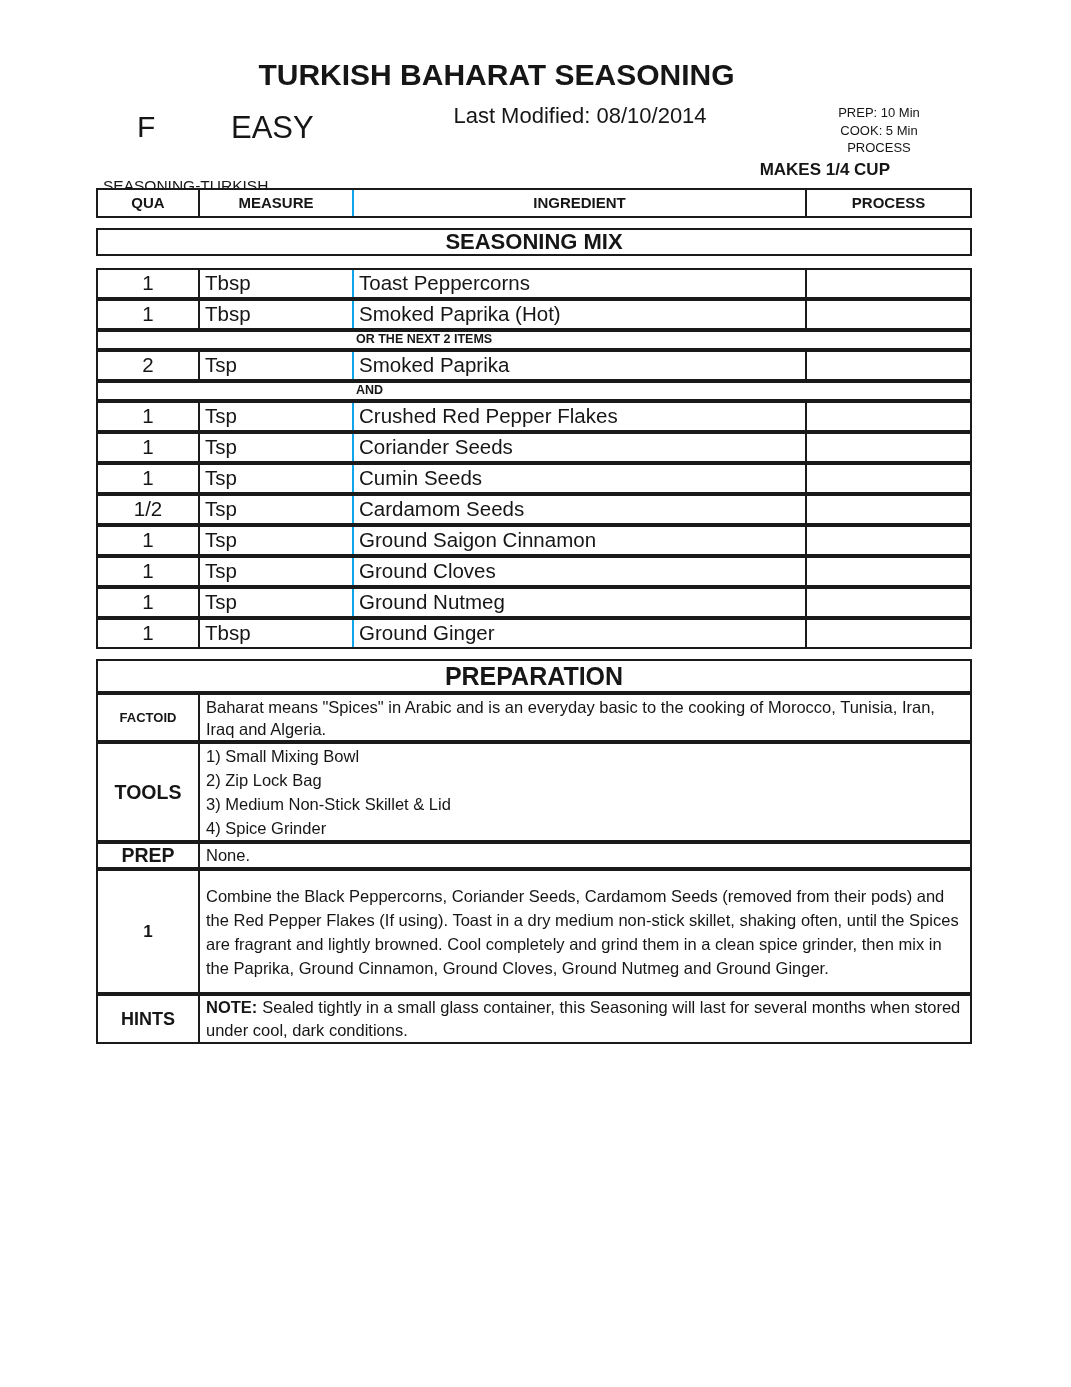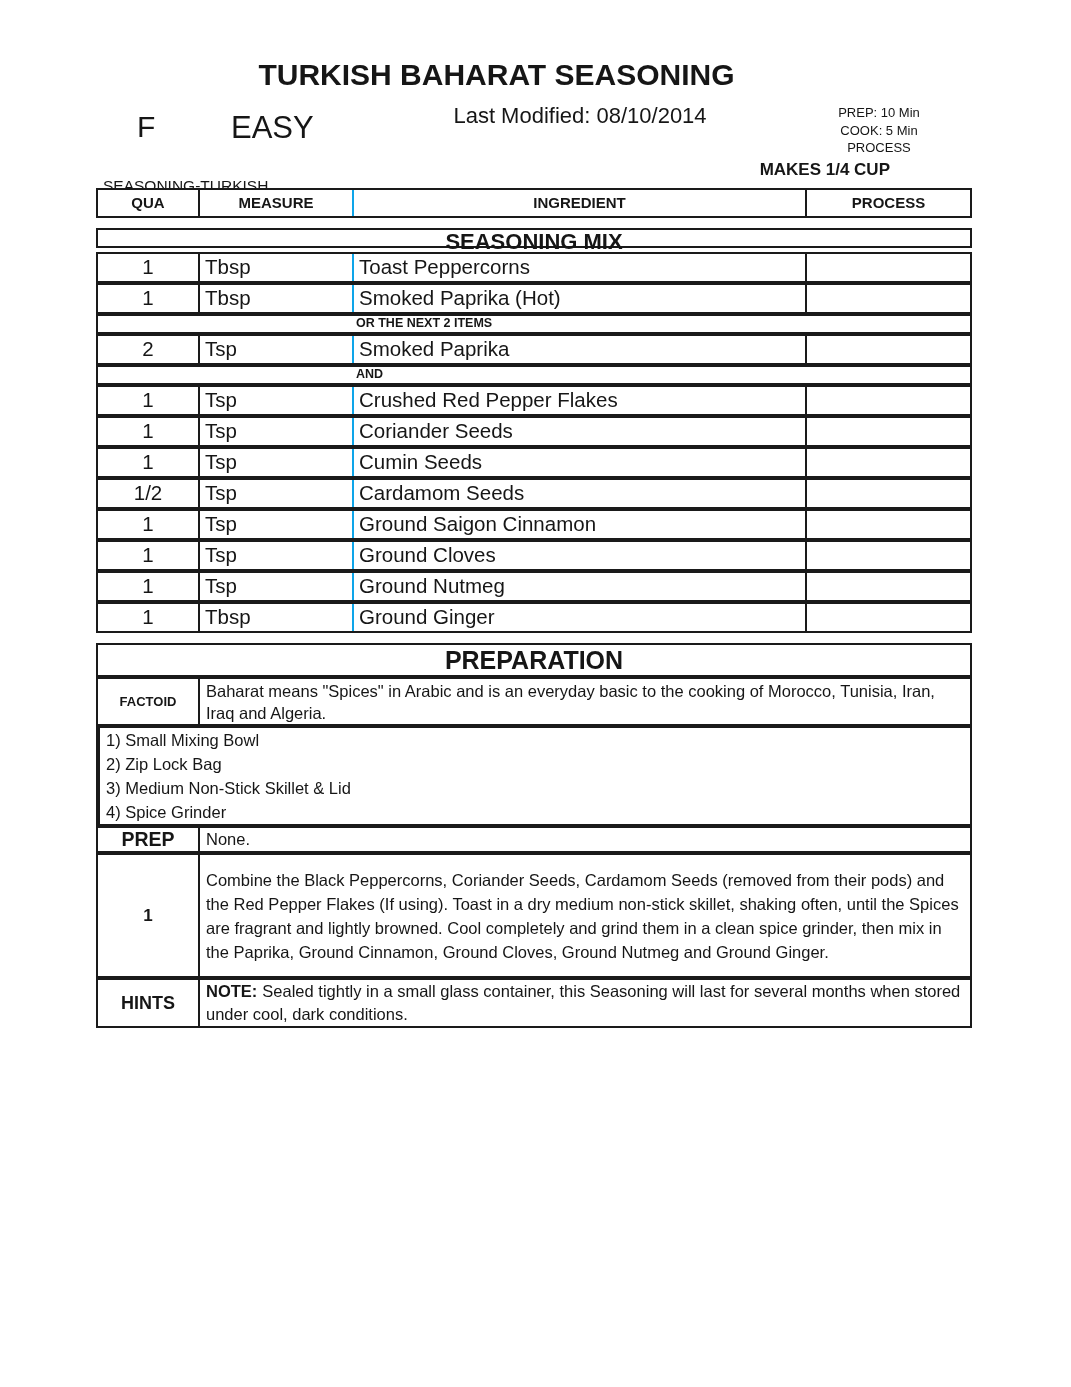--- a/index.html
+++ b/index.html
@@ -41,21 +41,21 @@
   .r-head { height:30px; margin-bottom:10px; }
   .r-head .cell {
     font-weight:bold; font-size:15px; line-height:26px; text-align:center;
   }
   .c-qua  { width:100px; }
   .c-measure { width:154px; border-left:2px solid #1a1a1a; }
   .c-ing  { width:453px; border-left:2px solid #0ea5e9; }
   .c-proc { flex:1; border-left:2px solid #1a1a1a; }
 
   .band-mix {
-    display:block; height:20px; margin-bottom:4px;
+    display:block; height:28px; margin-bottom:12px;
     text-align:center; font-weight:bold; font-size:22px; line-height:24px;
   }
   .r-item { height:31px; font-size:20.5px; }
   .r-item .c-qua { text-align:center; line-height:26px; }
   .r-item .c-measure, .r-item .c-ing { padding-left:5px; line-height:26px; }
   .sub-band {
     display:block; height:20px; padding-left:258px; box-sizing:border-box;
     font-size:12.5px; font-weight:bold; line-height:15px;
   }
 
@@ -184,20 +184,21 @@
     <div class="row band-prep">PREPARATION</div>
 
     <div id="prep-rows">
         <div class="row p-row" style="height: 49px;">
           <div class="cell p-label lab-sm">FACTOID</div>
           <div class="cell p-content" style="line-height: 22px;">
             <div class="txt">Baharat means "Spices" in Arabic and is an everyday basic to the cooking of Morocco, Tunisia, Iran, Iraq and Algeria.</div>
           </div>
         </div>
         <div class="row p-row" style="height: 100px;">
+          <div class="cell p-label lab-lg">TOOLS</div>
           <div class="cell p-content" style="line-height: 24px;">
             <div class="txt">1) Small Mixing Bowl</div>
             <div class="txt">2) Zip Lock Bag</div>
             <div class="txt">3) Medium Non-Stick Skillet &amp; Lid</div>
             <div class="txt">4) Spice Grinder</div>
           </div>
         </div>
         <div class="row p-row" style="height: 27px;">
           <div class="cell p-label lab-lg">PREP</div>
           <div class="cell p-content" style="line-height: 23px;">

